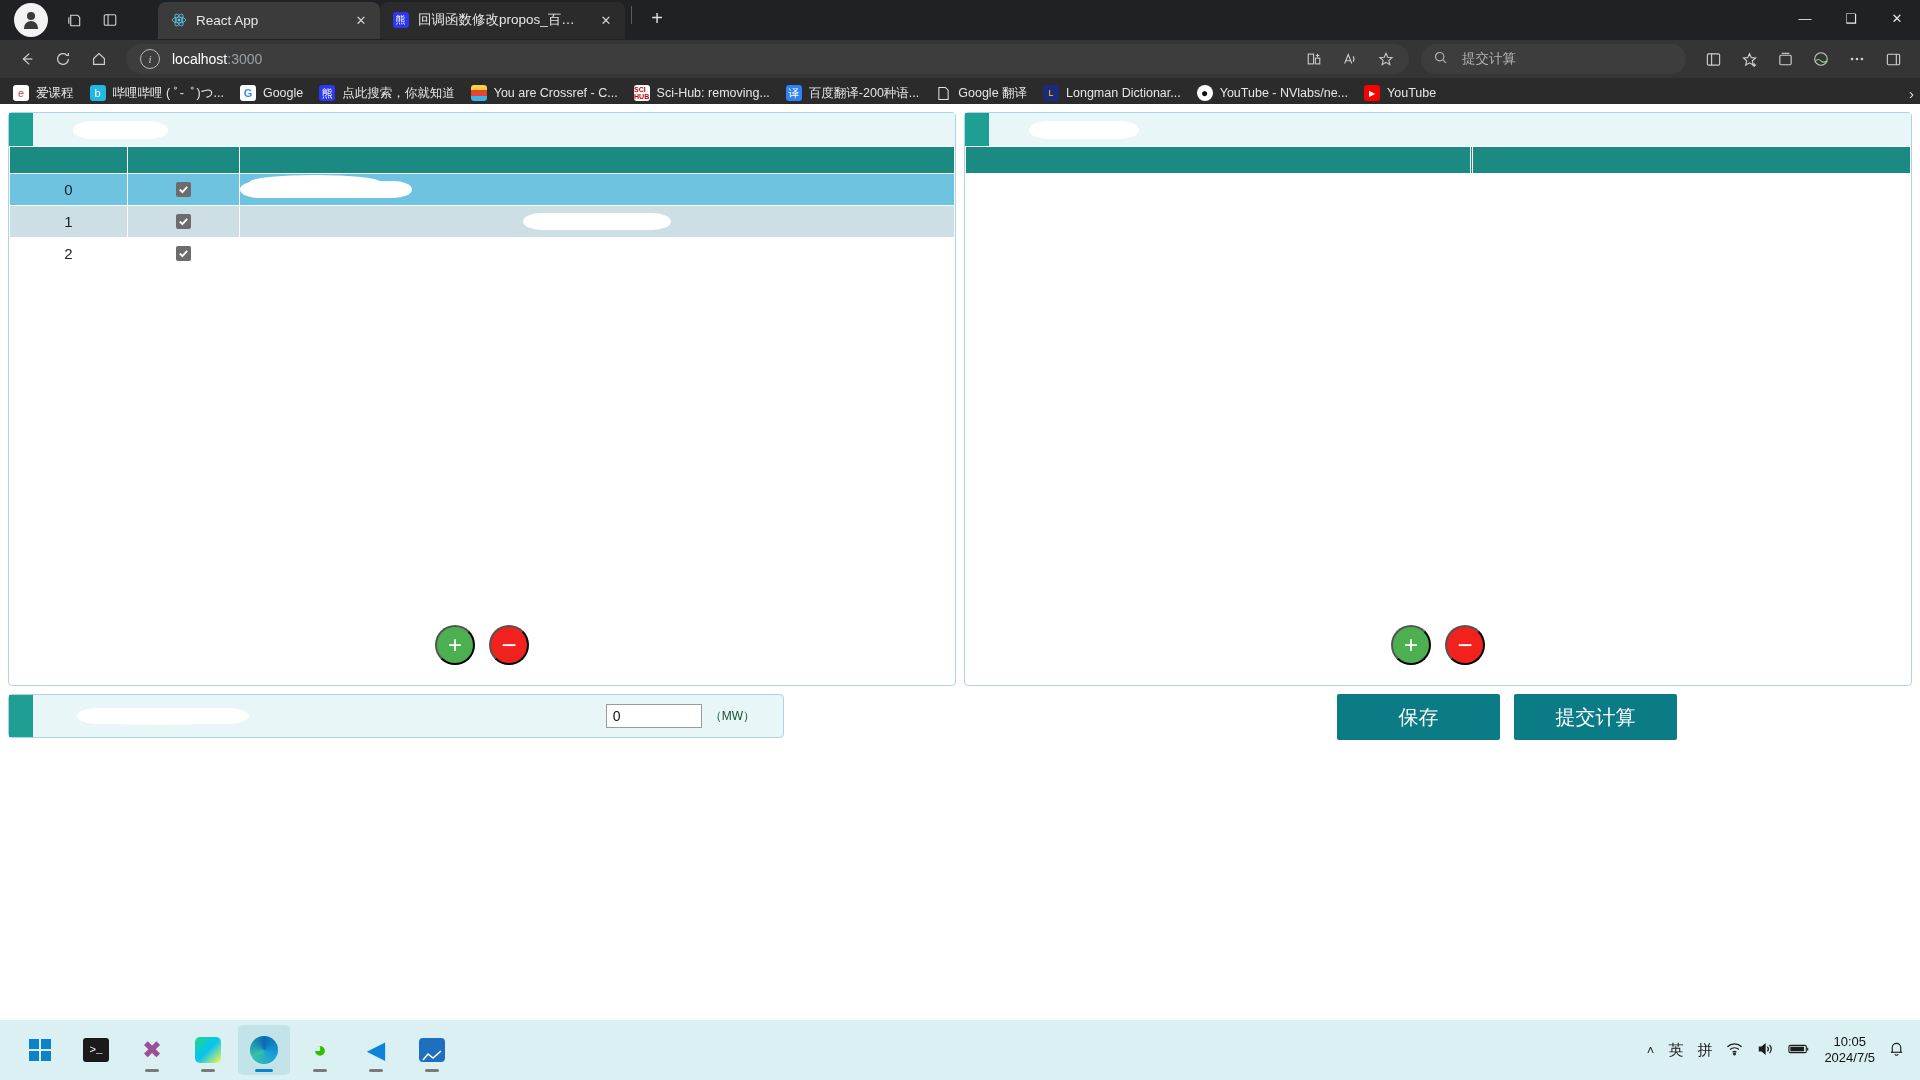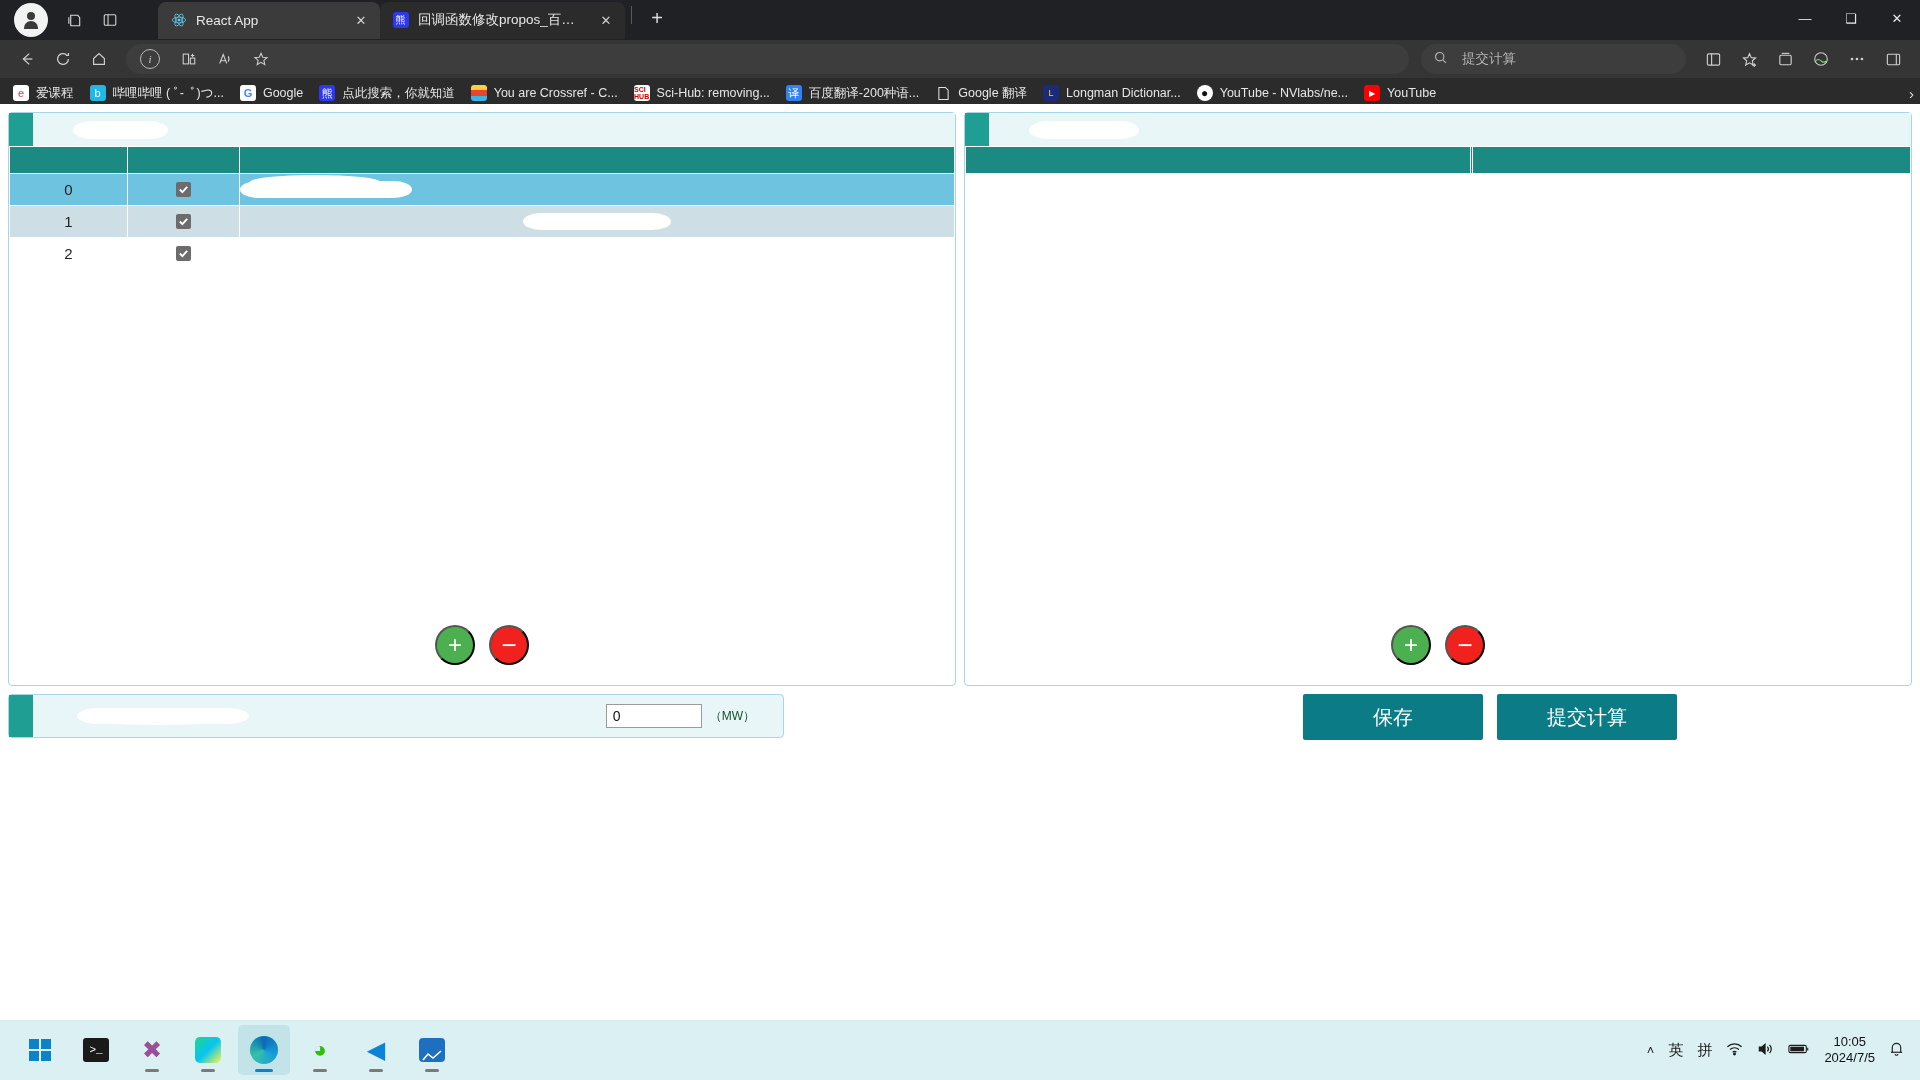--- a/index.html
+++ b/index.html
@@ -107,21 +107,21 @@
 
   .bottombar { display:flex; gap:10px; padding:0 8px; align-items:flex-start; }
   .bb-left { width:776px; height:44px; border:1px solid #a9d6e5; border-radius:4px; background:#e8f6f8; display:flex; align-items:center; }
   .bb-mark { width:24px; height:42px; background:#1f9e94; flex:0 0 24px; }
   .bb-redact { margin-left:44px; width:172px; height:16px; background:#fff; border-radius:22px/8px; position:relative; }
   .bb-redact:after{content:"";position:absolute;left:6px;top:7px;width:150px;height:10px;background:#fff;border-radius:50%;}
   .mw-input { margin-left:auto; width:96px; height:24px; border:1px solid #9b9b9b; background:#fff; font-size:14px; padding:0 6px;
               color:#111; font-family:"Liberation Sans", sans-serif; }
   .mw-unit { font-size:12px; color:#14532d; margin:0 28px 0 8px; }
   .bb-right { flex:1; display:flex; justify-content:flex-end; gap:14px; padding-right:235px; }
-  .bigbtn { width:180px; height:46px; background:#0b7c86; color:#fff; font-size:20px; border:none; border-radius:2px; cursor:pointer;
+  .bigbtn { width:163px; height:46px; background:#0b7c86; color:#fff; font-size:20px; border:none; border-radius:2px; cursor:pointer;
             font-family:"Liberation Sans", sans-serif; }
 
   
   .taskbar { position:absolute; left:0; bottom:0; width:1920px; height:60px; background:#daf0f2; display:flex; align-items:center; }
   .tb-center { position:absolute; left:0; width:1920px; display:flex; justify-content:flex-start; align-items:center; gap:4px; padding-left:14px; }
   .tb-item { width:52px; height:50px; display:flex; align-items:center; justify-content:center; position:relative; border-radius:5px; }
   .tb-item.active { background:#c2e4e8; }
   .tb-dot { position:absolute; bottom:3px; left:50%; transform:translateX(-50%); width:14px; height:3px; border-radius:2px; background:#7a7a7a; }
   .tb-right { position:absolute; right:0; height:60px; display:flex; align-items:center; gap:14px; padding-right:16px; color:#1c1c1c; font-size:14px; }
   .clock { text-align:center; line-height:1.25; font-size:13px; color:#111; }
@@ -196,20 +196,21 @@
         </svg>
     </div>
     <div class="tb-btn">
       <svg width="18" height="18" viewBox="0 0 20 20" fill="none" stroke="#cfcfcf" stroke-width="1.3">
           <path d="M4 9.5 L10 4 L16 9.5 V16 H4 Z"></path>
         </svg>
     </div>
 
     <div class="omnibox">
       <span class="omni-info">i</span>
+      <span class="omni-url"><span>localhost</span><span class="dim">:3000</span></span>
       <span class="omni-right">
         <span class="tb-btn">
           <svg width="16" height="16" viewBox="0 0 18 18" fill="none" stroke="#cfcfcf" stroke-width="1.2">
               <rect x="2.5" y="3.5" width="6" height="11"></rect>
               <rect x="10.5" y="8" width="5" height="6.5"></rect>
               <path d="M13 3 v4 M11 5 h4"></path>
             </svg>
         </span>
         <span class="tb-btn">
           <svg width="16" height="16" viewBox="0 0 18 18" fill="none" stroke="#cfcfcf" stroke-width="1.2">

